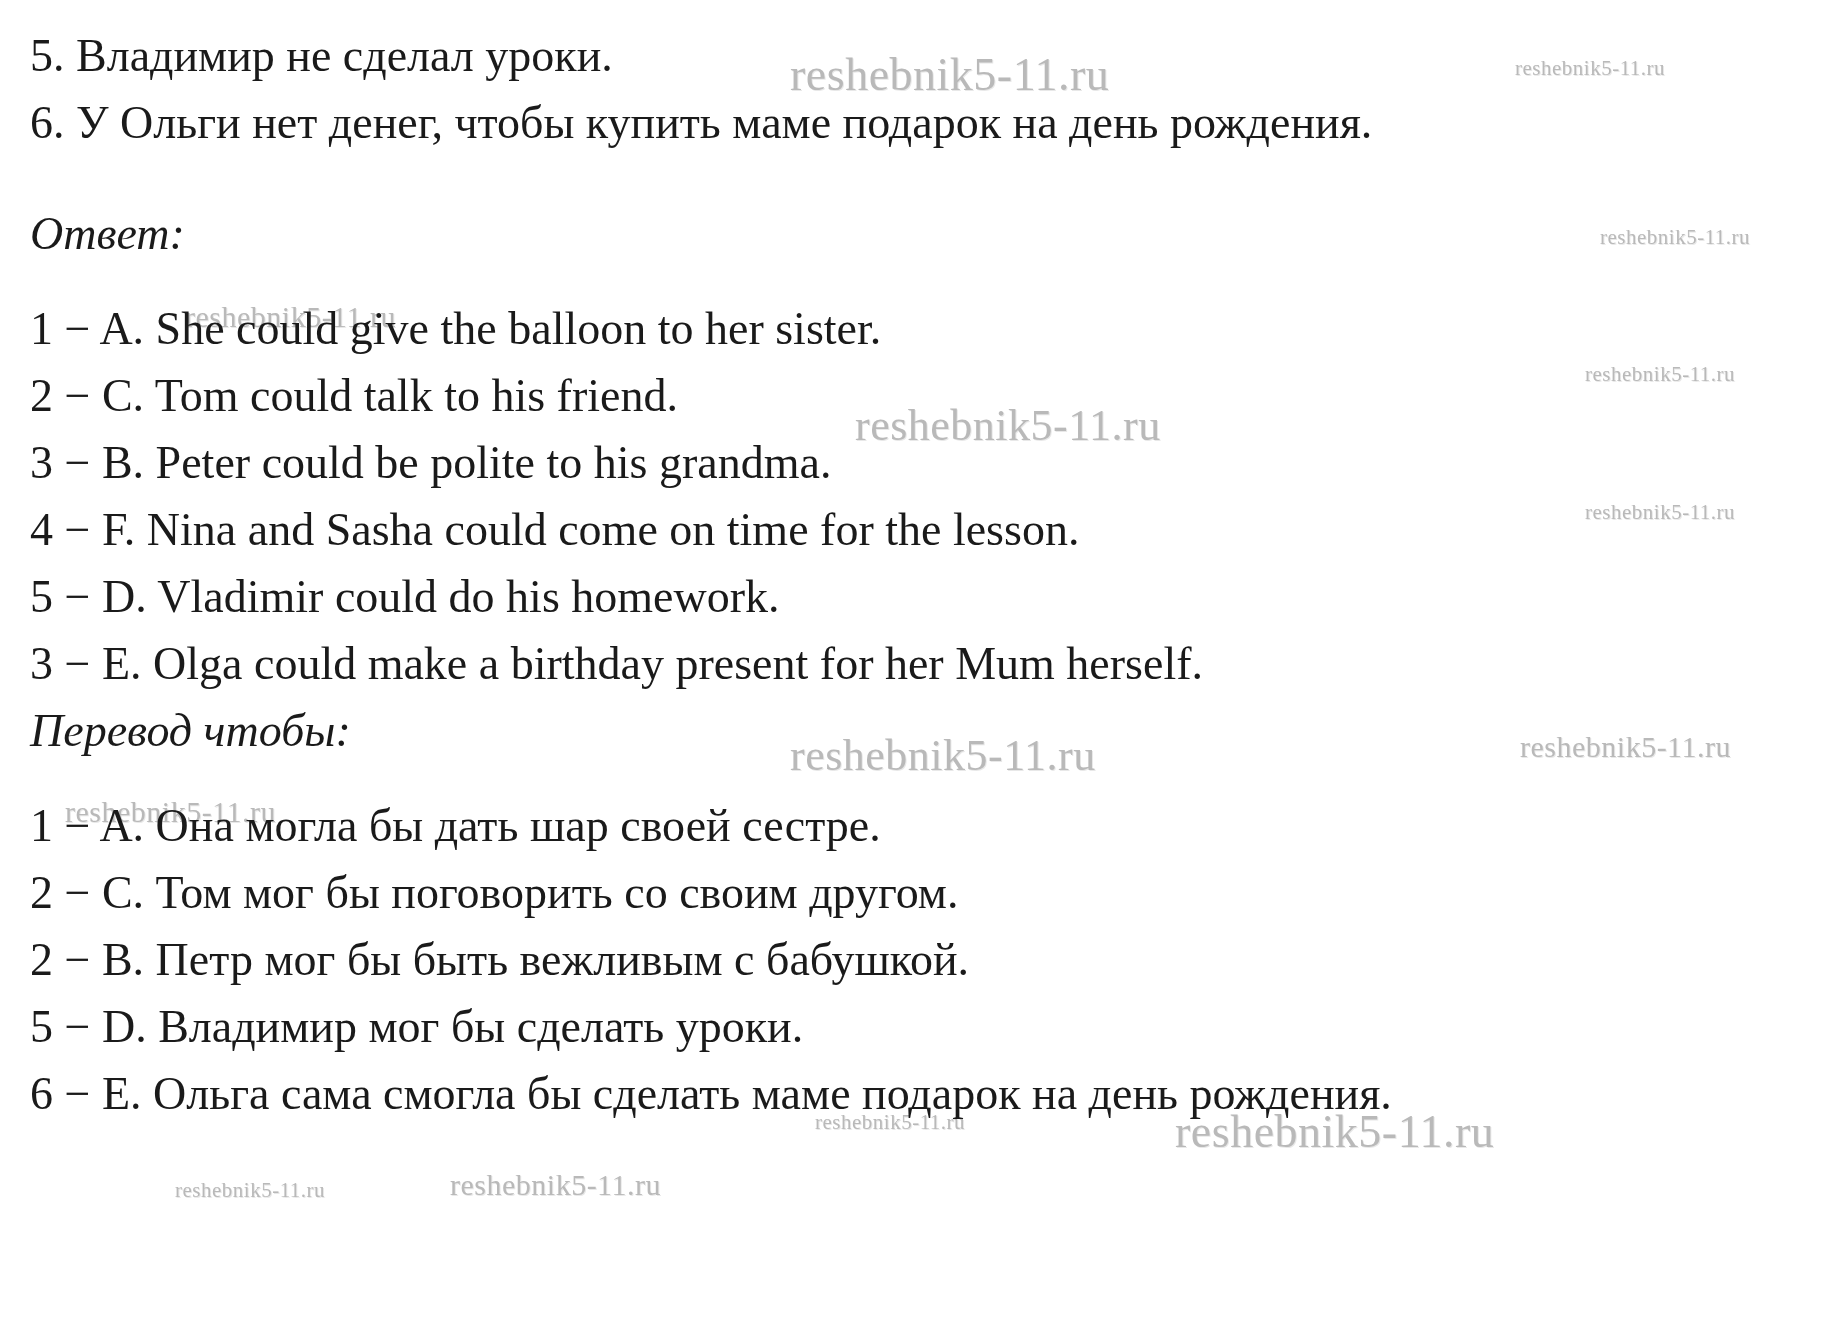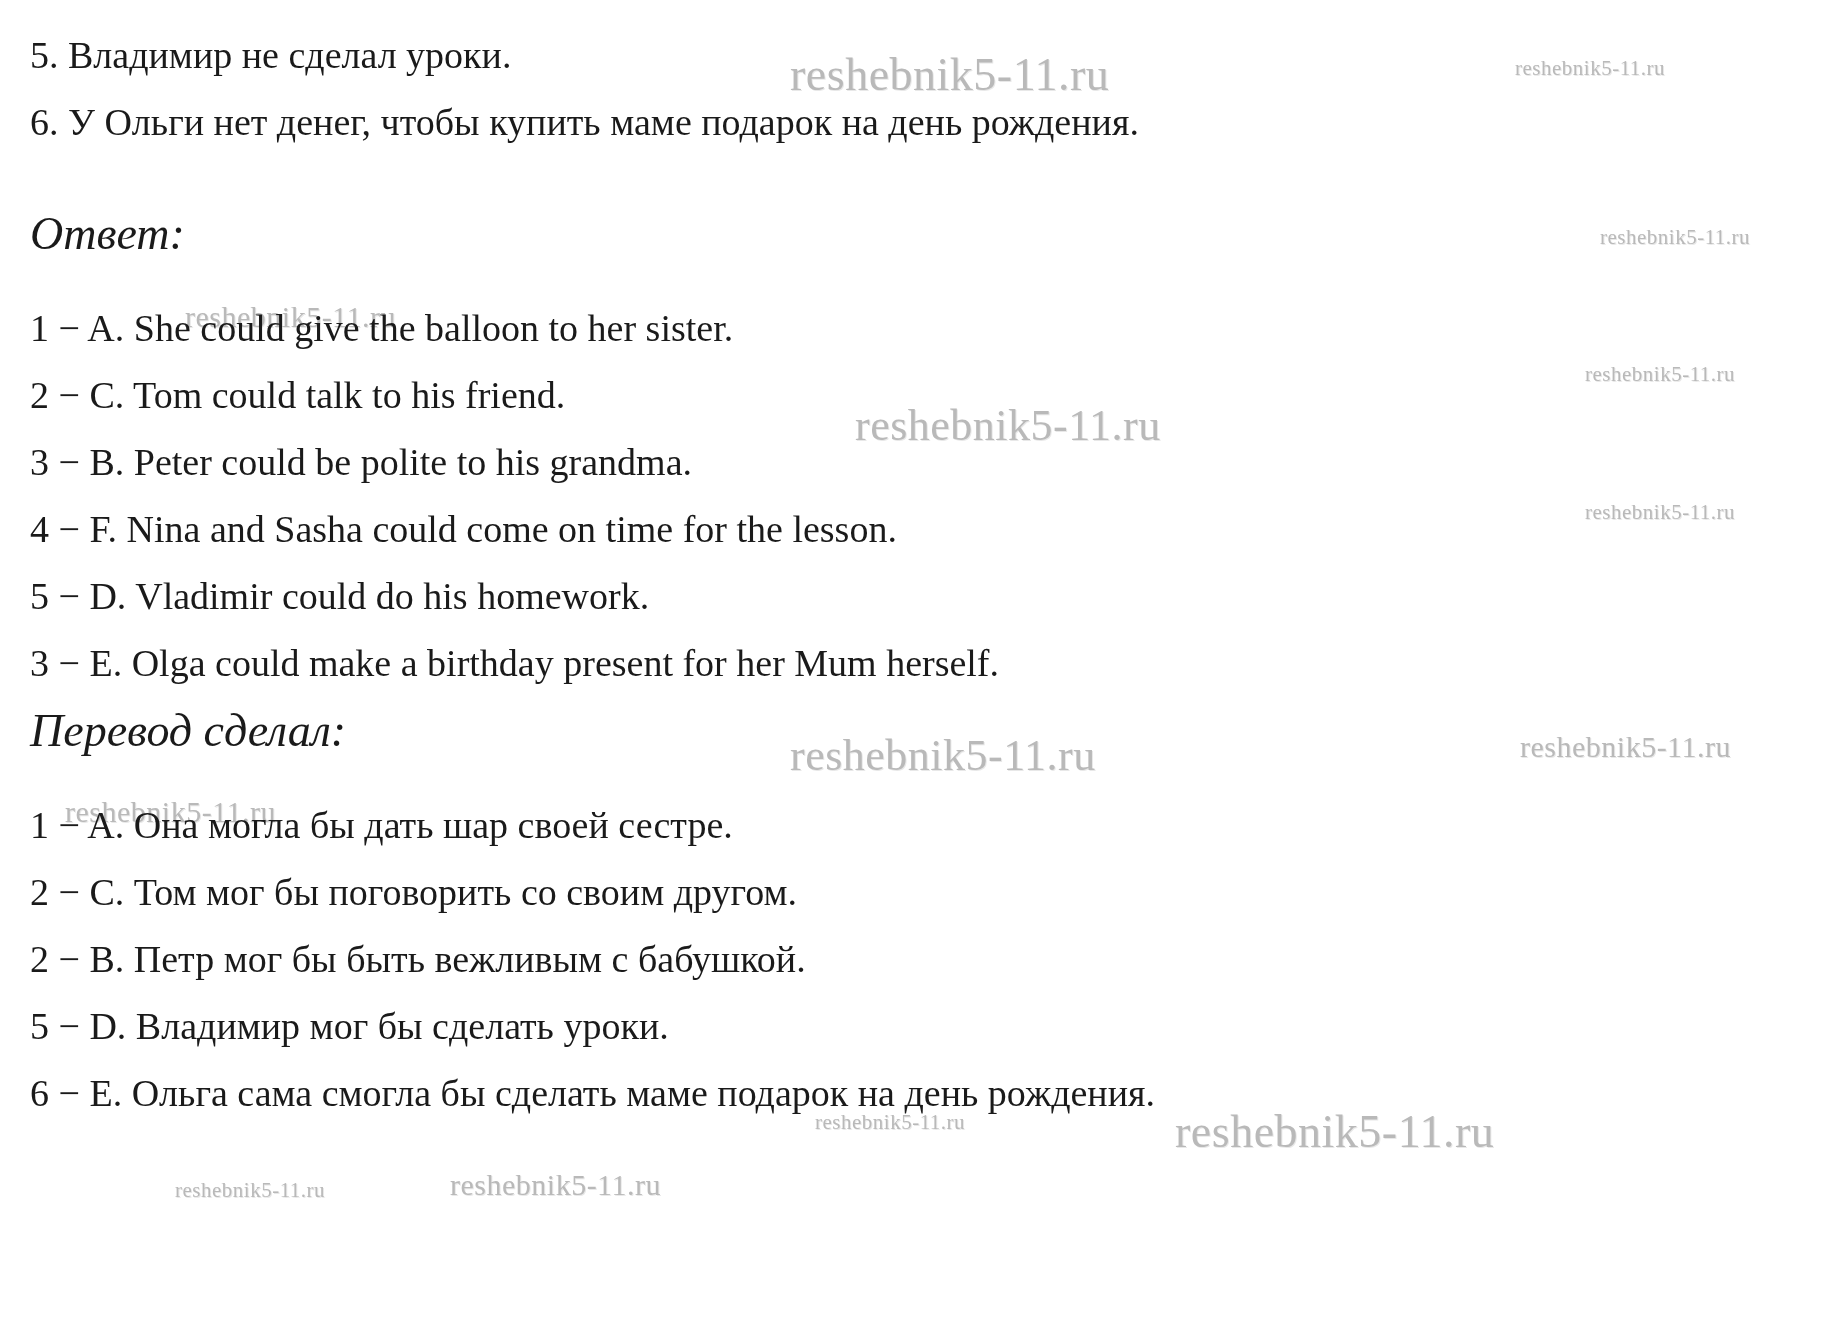--- a/index.html
+++ b/index.html
@@ -18,21 +18,21 @@
 
   .page {
     position: relative;
     width: 1842px;
     height: 1320px;
     box-sizing: border-box;
     padding: 22px 30px 0 30px;
   }
 
   .line {
-    font-size: 38px;
+    font-size: 46px;
     line-height: 67px;
     white-space: nowrap;
     position: relative;
     z-index: 2;
   }
 
   .line-ru {
     font-family: "Liberation Serif", "DejaVu Serif", serif;
   }
 
@@ -107,21 +107,21 @@
 
   <div class="answers-block">
     <div class="line line-en">1 − A. She could give the balloon to her sister.</div>
     <div class="line line-en">2 − C. Tom could talk to his friend.</div>
     <div class="line line-en">3 − B. Peter could be polite to his grandma.</div>
     <div class="line line-en">4 − F. Nina and Sasha could come on time for the lesson.</div>
     <div class="line line-en">5 − D. Vladimir could do his homework.</div>
     <div class="line line-en">3 − E. Olga could make a birthday present for her Mum herself.</div>
   </div>
 
-  <div class="heading">Перевод сделал:</div>
+  <div class="heading">Перевод чтобы:</div>
 
   <div class="spacer-sm"></div>
 
   <div class="answers-block">
     <div class="line line-ru">1 − A. Она могла бы дать шар своей сестре.</div>
     <div class="line line-ru">2 − C. Том мог бы поговорить со своим другом.</div>
     <div class="line line-ru">2 − B. Петр мог бы быть вежливым с бабушкой.</div>
     <div class="line line-ru">5 − D. Владимир мог бы сделать уроки.</div>
     <div class="line line-ru">6 − E. Ольга сама смогла бы сделать маме подарок на день рождения.</div>
   </div>

